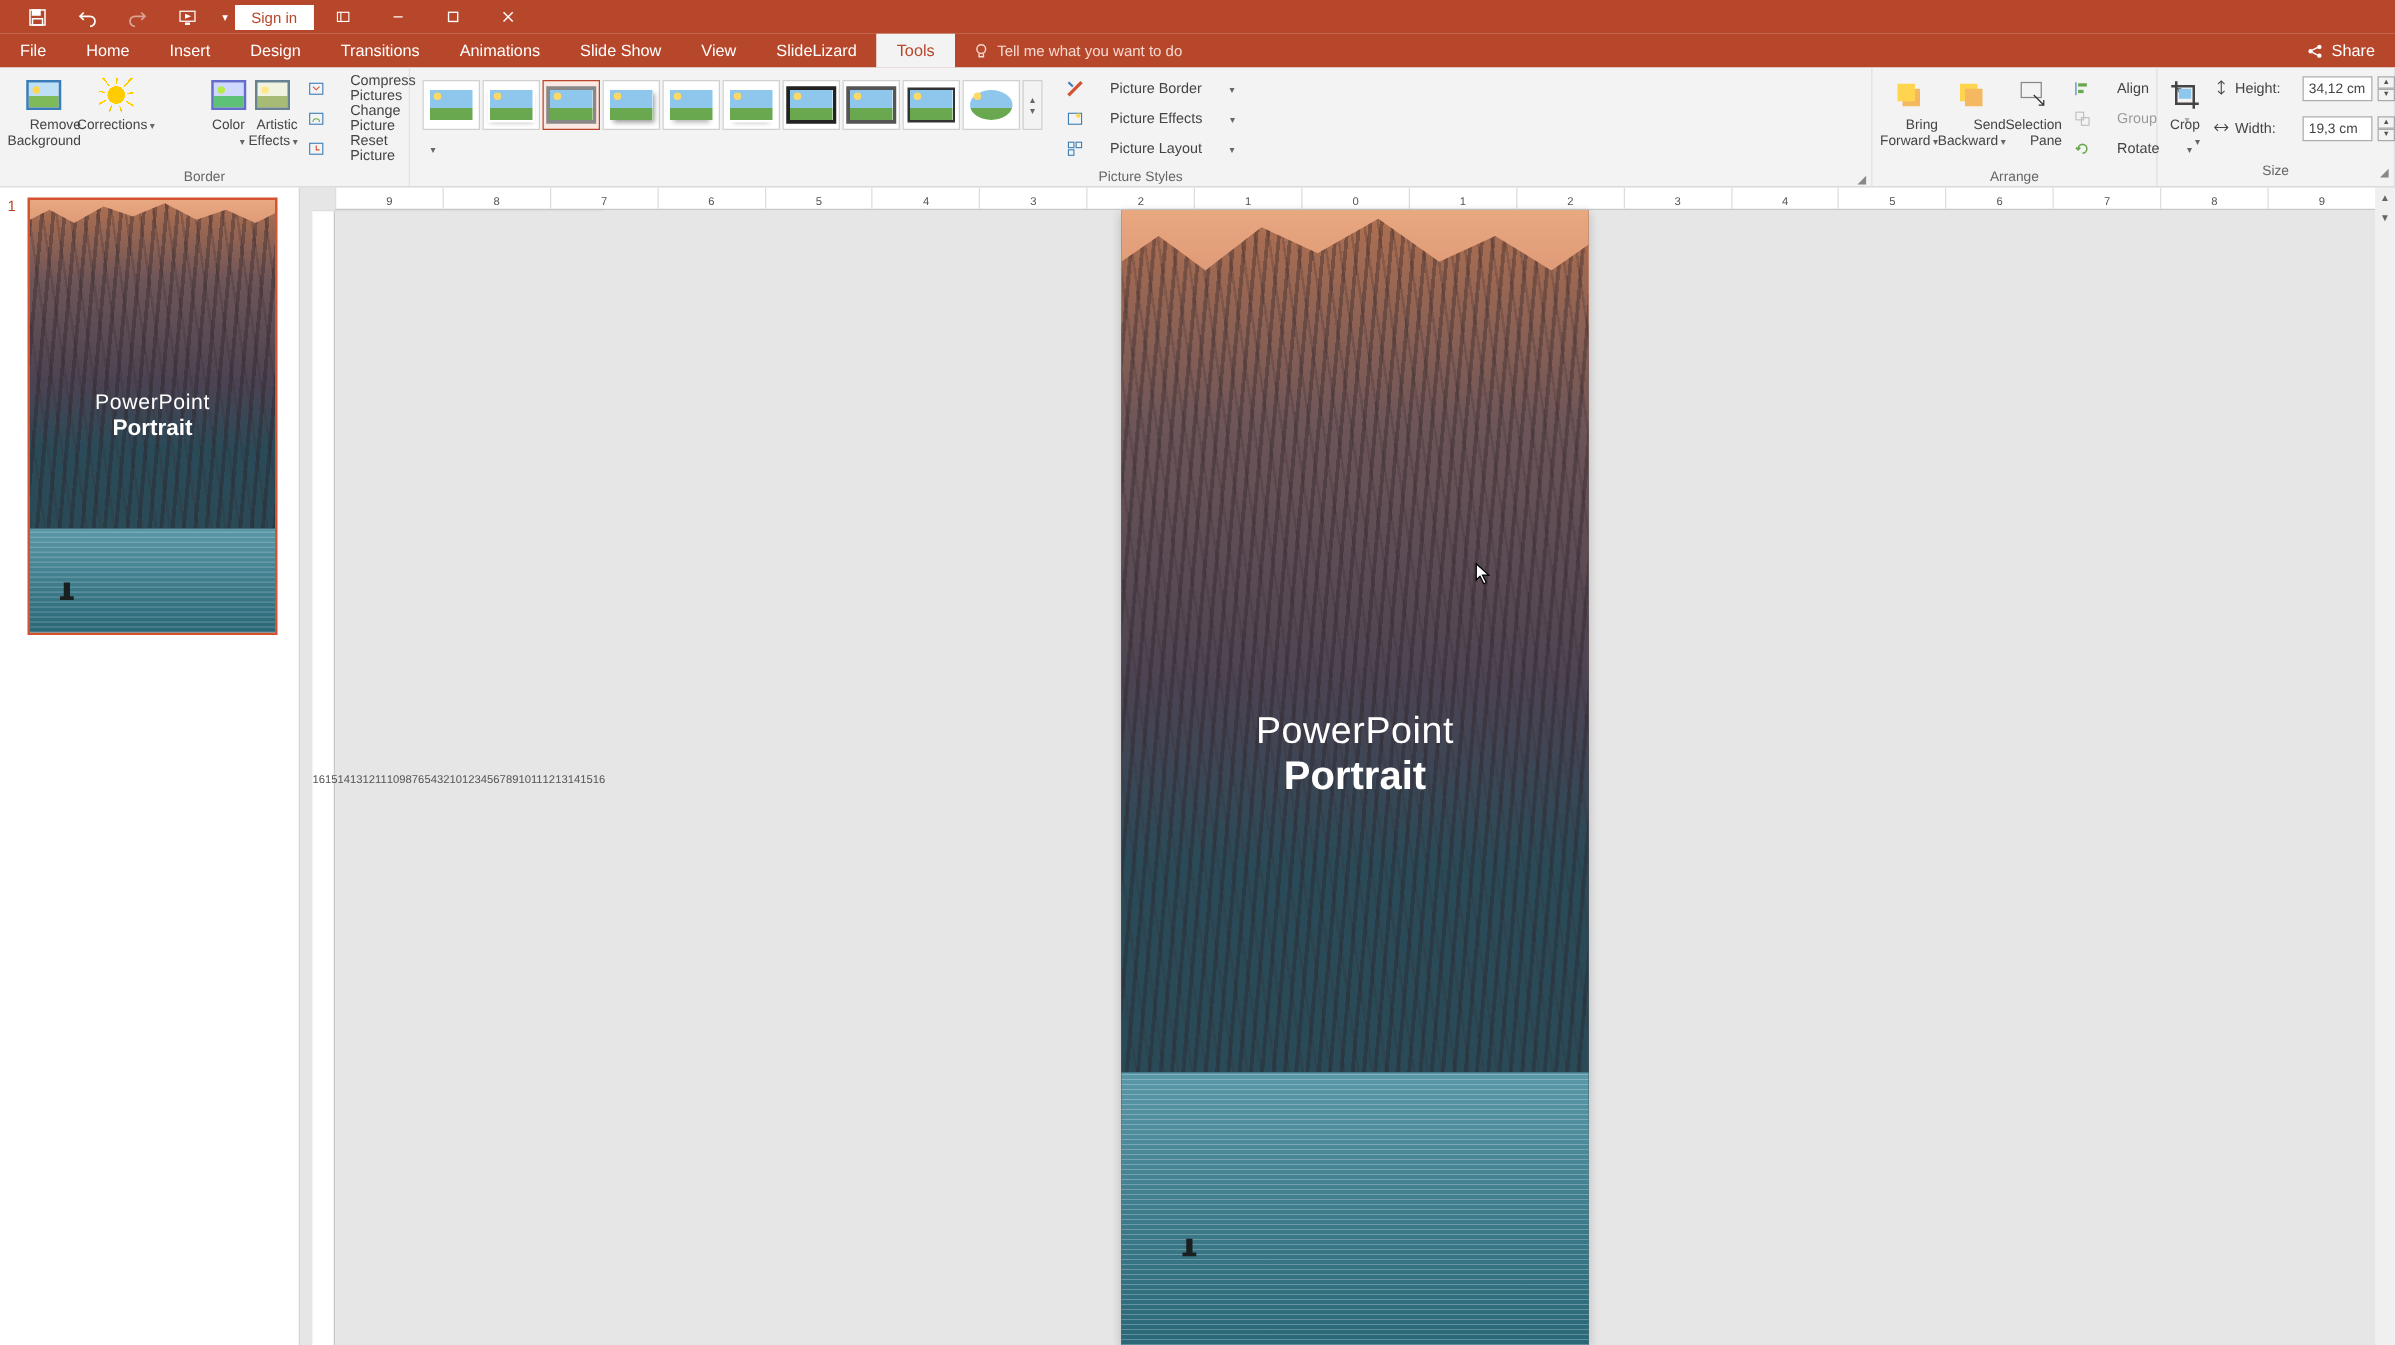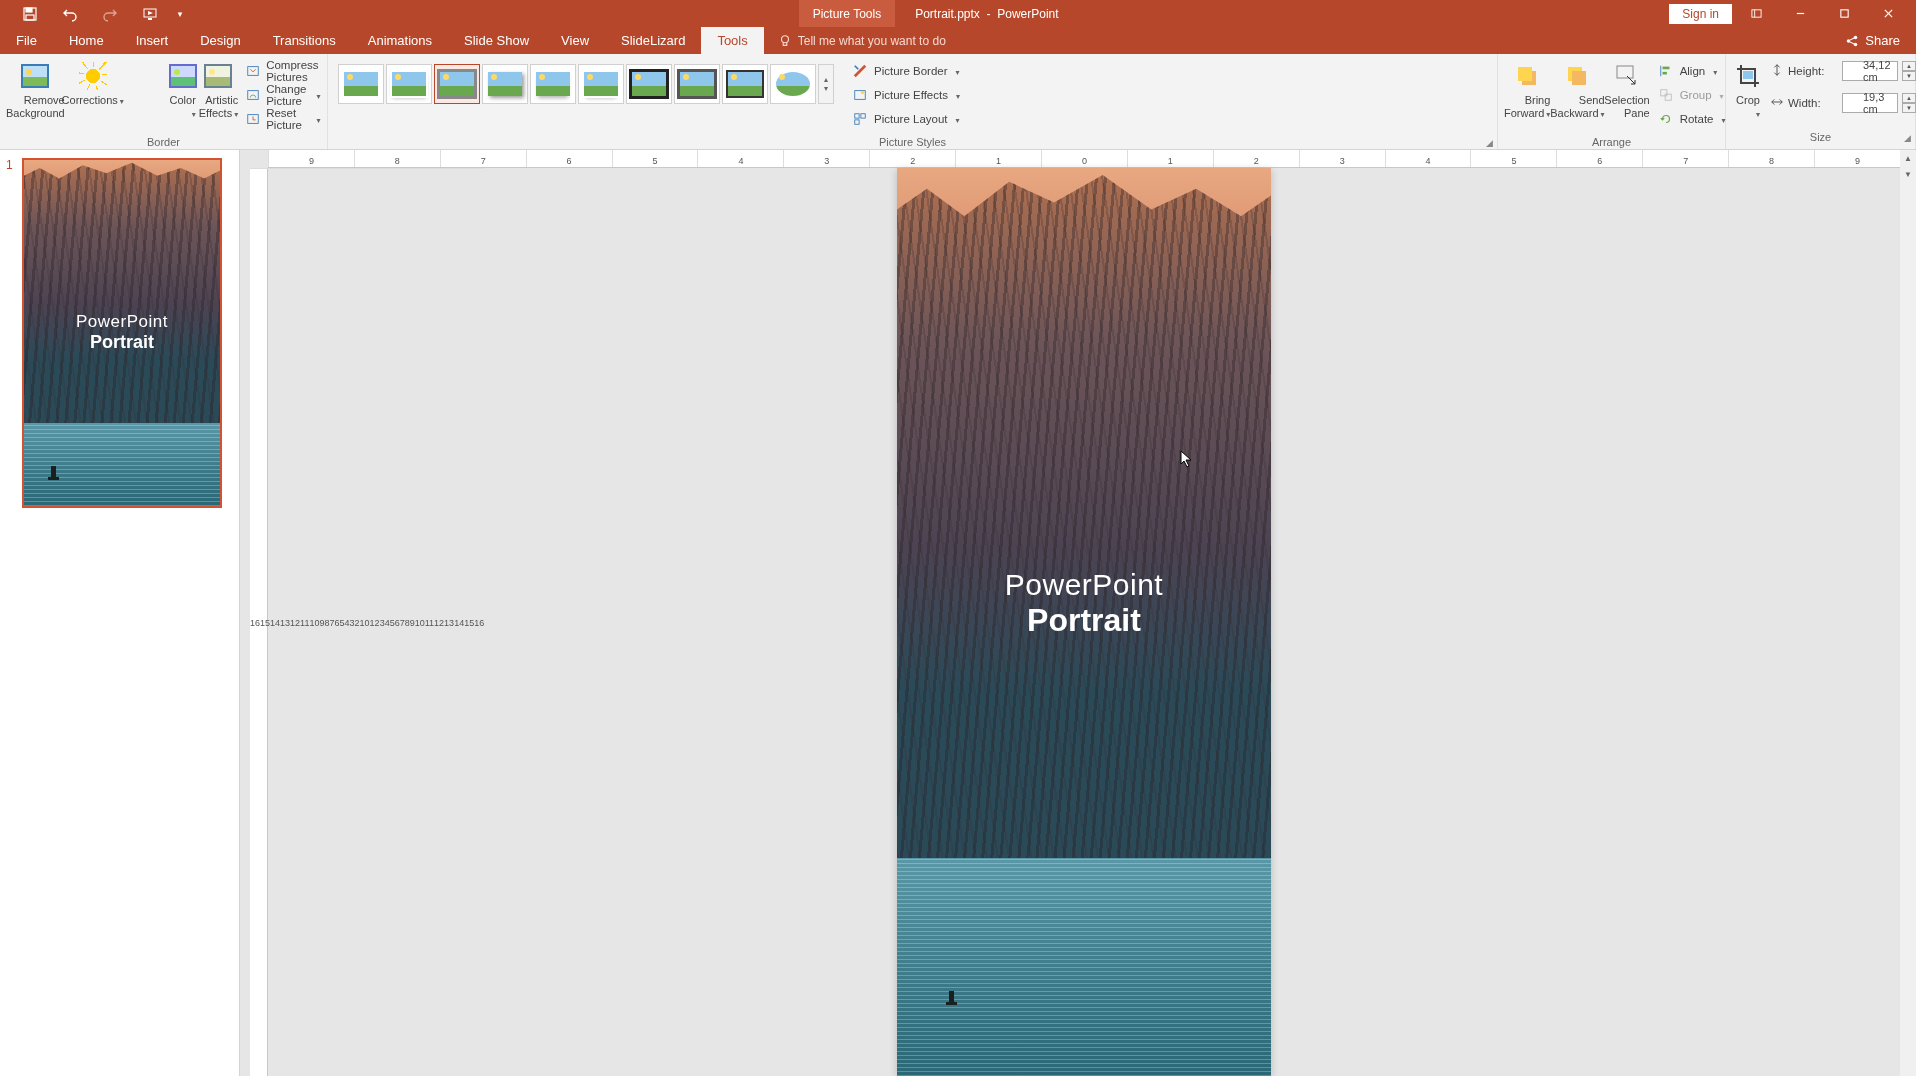--- a/index.html
+++ b/index.html
@@ -32,41 +32,41 @@
 .group-body { flex: 1; display: flex; align-items: flex-start; padding: 4px 6px; }
 .group-label { height: 18px; text-align: center; font-size: 11px; color: #666; position: relative; }
 .group-label .launcher { position: absolute; right: 4px; top: 2px; font-size: 9px; color: #888; }
 
 .big-btn { display: flex; flex-direction: column; align-items: center; justify-content: flex-start; width: 56px; padding: 2px 0; gap: 2px; }
 .big-btn .ico { width: 32px; height: 32px; display: flex; align-items: center; justify-content: center; }
 .big-btn .lbl { font-size: 11px; text-align: right; line-height: 13px; color: #444; }
 .big-btn .drop::after { content: "▾"; font-size: 8px; color: #666; margin-left: 2px; }
 
 .small-btn-col { display: flex; flex-direction: column; gap: 2px; padding: 2px 4px; }
-.small-btn { display: flex; align-items: center; gap: 6px; height: 22px; padding: 0 4px; font-size: 11.5px; color: #444; }
+.small-btn { display: flex; align-items: center; gap: 20px; height: 22px; padding: 0 4px; font-size: 11.5px; color: #444; }
 .small-btn .si { width: 16px; height: 16px; display: flex; align-items: center; justify-content: center; }
 .small-btn .dd::after { content: "▾"; font-size: 8px; color: #666; margin-left: 2px; }
 
 
 .gallery { display: flex; align-items: center; gap: 2px; padding: 6px 4px; flex-wrap: nowrap; }
 .style-thumb { width: 46px; height: 40px; border: 1px solid #d0d0d0; display: flex; align-items: center; justify-content: center; background: #fff; }
 .style-thumb.sel { border: 1px solid #b7472a; background: #fce8e2; }
 .style-thumb .pic { width: 34px; height: 24px; background: linear-gradient(#8ec7eb 60%, #6aa84f 60%); position: relative; }
 .style-thumb .pic .sun { position:absolute; top:2px; left:3px; width:6px; height:6px; background:#ffd966; border-radius:50%; }
 .style-thumb.blackframe .pic { box-shadow: 0 0 0 3px #222; }
 .style-thumb.grayframe .pic { box-shadow: 0 0 0 3px #555; }
 .style-thumb.thinblack .pic { box-shadow: 0 0 0 2px #333; }
 .style-thumb.oval .pic { border-radius: 50%; }
 .style-thumb.refl .pic { box-shadow: 0 4px 4px -2px rgba(0,0,0,.3); }
 .gallery-more { width: 16px; height: 40px; display: flex; flex-direction: column; justify-content: center; align-items: center; border: 1px solid #d0d0d0; font-size: 8px; color: #666; }
 
 
 .size-row { display: flex; align-items: center; gap: 4px; height: 26px; }
 .size-lbl { font-size: 11.5px; width: 50px; }
-.size-input { width: 56px; height: 20px; border: 1px solid #ababab; background: #fff; font-size: 11px; padding: 0 20px; display:flex; align-items:center; }
+.size-input { width: 56px; height: 20px; border: 1px solid #ababab; background: #fff; font-size: 11px; padding: 0 4px; display:flex; align-items:center; }
 .spinner { width: 14px; height: 20px; display: flex; flex-direction: column; }
 .spinner div { flex:1; border:1px solid #ababab; font-size:6px; display:flex; align-items:center; justify-content:center; color:#555; }
 
 
 .workspace { position: absolute; top: 150px; bottom: 0; left: 0; right: 0; display: flex; background: #e6e6e6; }
 .slide-panel { width: 240px; background: #fff; border-right: 1px solid #d4d4d4; padding: 8px 6px; }
 .thumb-wrap { display: flex; gap: 6px; }
 .thumb-num { font-size: 12px; color: #b7472a; width: 10px; }
 .slide-thumb { width: 200px; height: 350px; border: 2px solid #d35230; position: relative; overflow: hidden; }
 .canvas-area { flex: 1; position: relative; overflow: hidden; }
@@ -142,28 +142,20 @@
         </svg>
       </div>
     <div class="qat-btn">
         <svg viewBox="0 0 16 16" fill="#fff">
           <rect x="2" y="3" width="12" height="8" fill="none" stroke="#fff"></rect>
           <path d="M6 5 L11 7 L6 9 Z"></path>
           <rect x="6" y="12" width="4" height="2"></rect>
         </svg>
       </div>
     <div class="qat-btn" style="width:16px;font-size:9px;">▾</div>
-  </div>
-  <div class="title-center">
-    <div class="context-tab-label">Picture Tools</div>
-    <div class="doc-title">
-      <span>Portrait.pptx</span>
-      <span> &nbsp;-&nbsp; </span>
-      <span>PowerPoint</span>
-    </div>
   </div>
   <div class="title-right">
     <div class="signin">Sign in</div>
     <div class="win-btn">
         <svg viewBox="0 0 12 12" fill="none" stroke="#fff">
           <rect x="1" y="2" width="10" height="8"></rect>
           <path d="M4 2 V10"></path>
         </svg>
       </div>
     <div class="win-btn">

